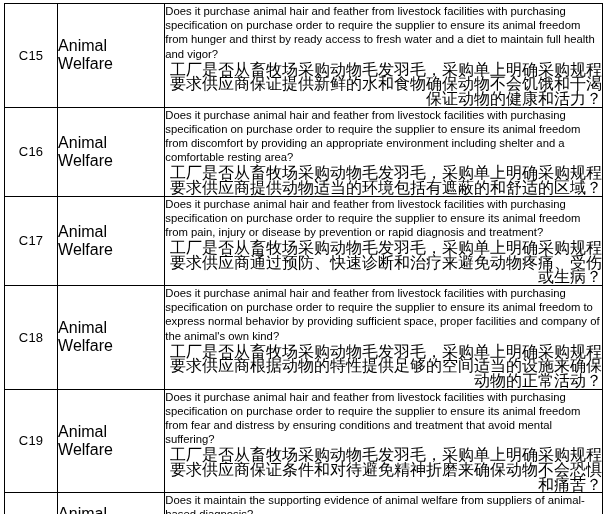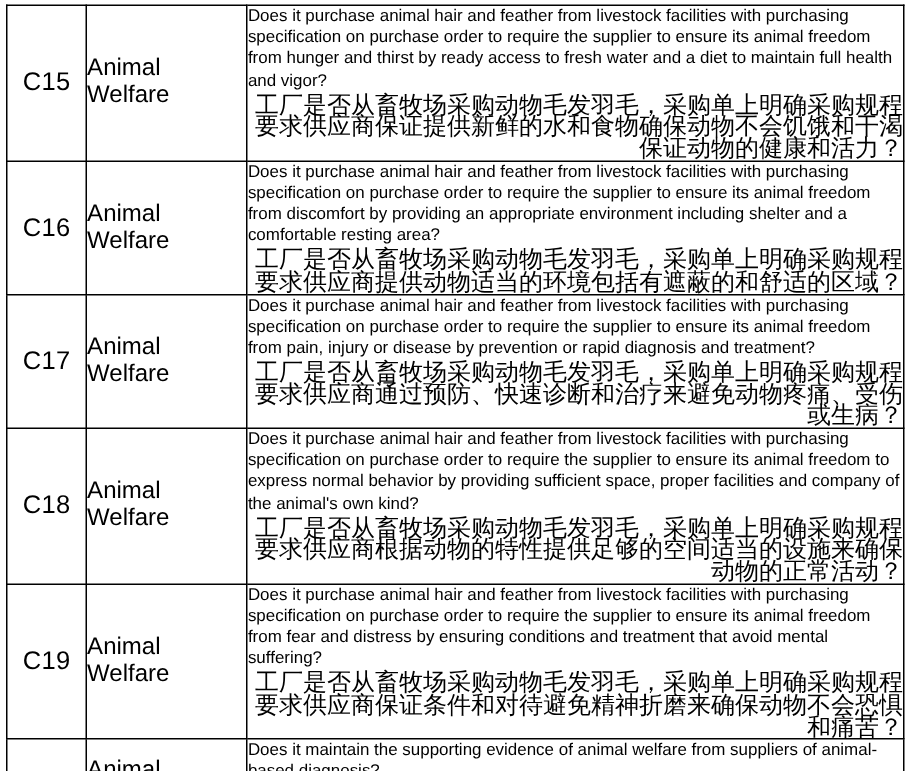--- a/index.html
+++ b/index.html
@@ -30,21 +30,21 @@
     border: 1px solid #000000;
     vertical-align: middle;
     padding: 0;
   }
   .col-code { width: 53px; }
   .col-cat  { width: 107px; }
   .col-desc { width: 437px; }
 
   .cell-code {
     text-align: center;
-    font-size: 17px;
+    font-size: 13px;
     letter-spacing: 0.2px;
   }
   .cell-cat {
     font-size: 16px;
     padding-left: 7px;
   }
   .cell-desc {
     padding: 3px 4px 4px 5px;
     vertical-align: top;
   }

